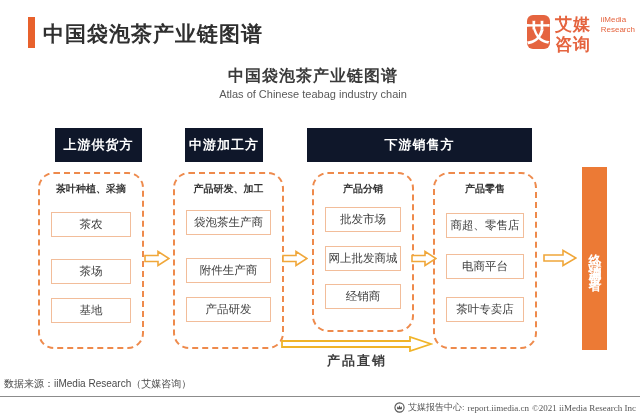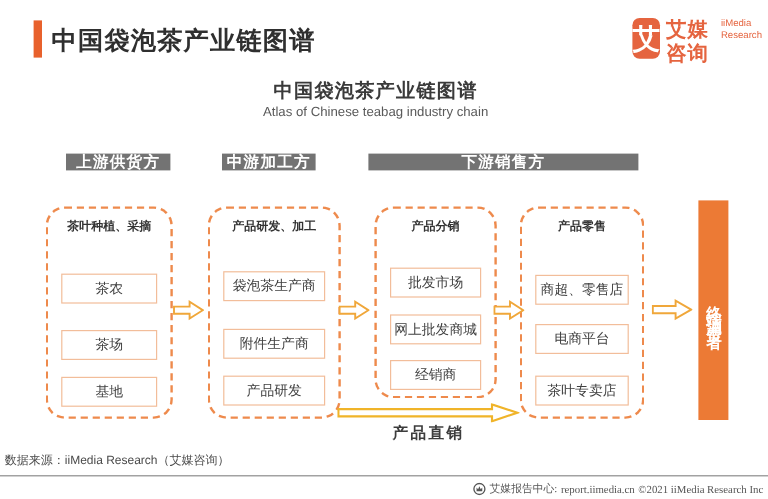--- a/index.html
+++ b/index.html
@@ -13,35 +13,35 @@
              font-size:23px;display:flex;align-items:center;justify-content:center;}
   .logo-text{margin-left:5px;display:flex;flex-direction:row;}
   .logo-cn{color:#E5643F;font-weight:bold;font-size:17px;letter-spacing:1px;line-height:20px;}
   .logo-en{color:#E5643F;font-size:8px;line-height:10px;}
   
   .diagram-title{position:absolute;left:0;top:66px;width:626px;text-align:center;
                  font-size:16px;font-weight:bold;color:#3a3a3a;letter-spacing:1px;}
   .diagram-subtitle{position:absolute;left:0;top:88px;width:626px;text-align:center;
                     font-size:11px;color:#595959;}
   
-  .stage{position:absolute;top:128px;height:14px;background:#737373;color:#fff;font-weight:bold;
+  .stage{position:absolute;top:128px;height:34px;background:#0f172a;color:#fff;font-weight:bold;
          font-size:13px;display:flex;align-items:center;justify-content:center;letter-spacing:1px;}
   .stage-1{left:55px;width:87px;}
   .stage-2{left:185px;width:78px;}
   .stage-3{left:307px;width:225px;}
   
   .col{position:absolute;top:172px;border:2px dashed #EE8A4C;border-radius:16px;background:#fff;}
   .col-1{left:38px;width:102px;height:173px;}
   .col-2{left:173px;width:107px;height:173px;}
   .col-3{left:312px;width:98px;height:156px;}
   .col-4{left:433px;width:100px;height:173px;}
   .col-header{position:absolute;top:8px;left:0;right:0;text-align:center;font-weight:bold;
               font-size:10px;color:#333;}
   .item{position:absolute;left:11px;right:11px;height:23px;border:1px solid #F2BD9A;background:#fff;
-        display:flex;align-items:center;justify-content:center;font-size:11.5px;color:#404040;margin-top:16px;}
+        display:flex;align-items:center;justify-content:center;font-size:11.5px;color:#404040;}
   .col-1 .r1{top:38px}.col-1 .r2{top:85px}.col-1 .r3{top:124px}
   .col-2 .r1{top:36px}.col-2 .r2{top:84px}.col-2 .r3{top:123px}
   .col-3 .r1{top:33px}.col-3 .r2{top:72px}.col-3 .r3{top:110px}
   .col-4 .r1{top:39px}.col-4 .r2{top:80px}.col-4 .r3{top:123px}
   
   .arrow{position:absolute;line-height:0;}
   .arrow-1{left:144px;top:250px;}
   .arrow-2{left:282px;top:250px;}
   .arrow-3{left:411px;top:250px;}
   .arrow-4{left:543px;top:249px;}

